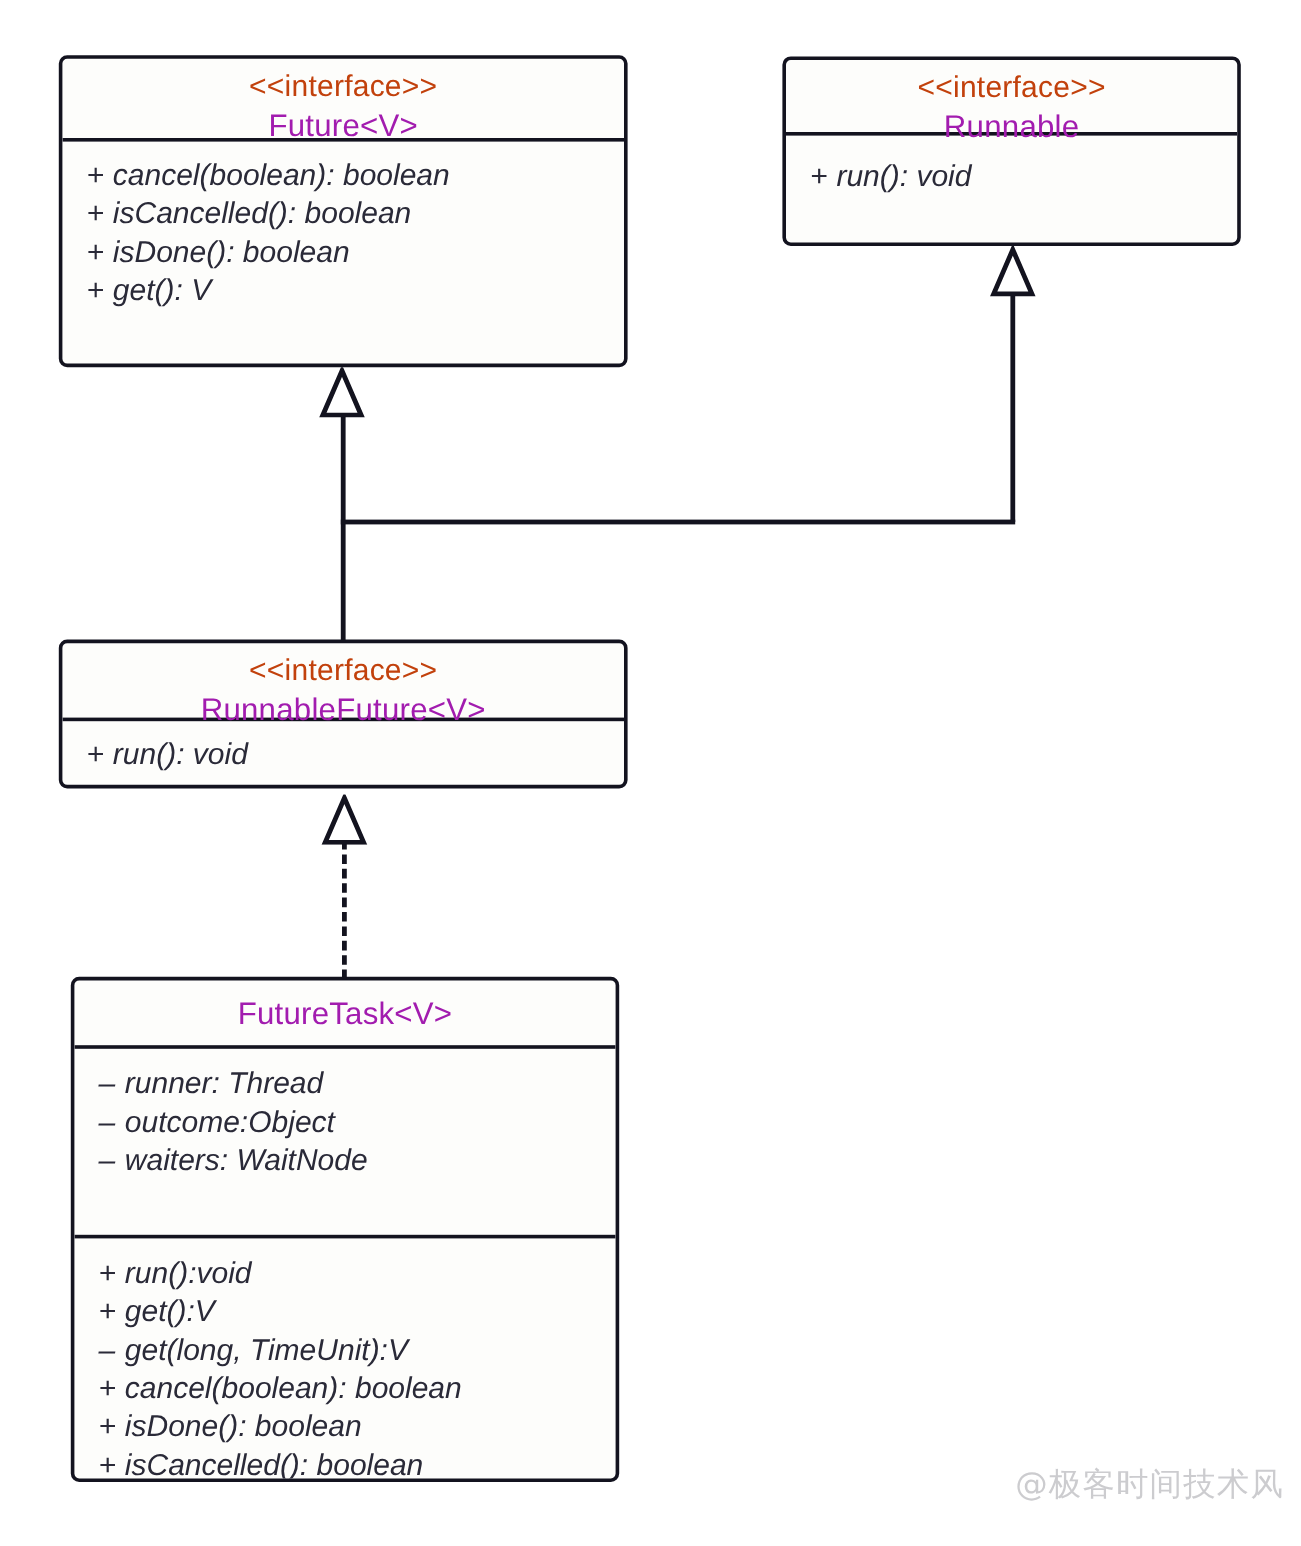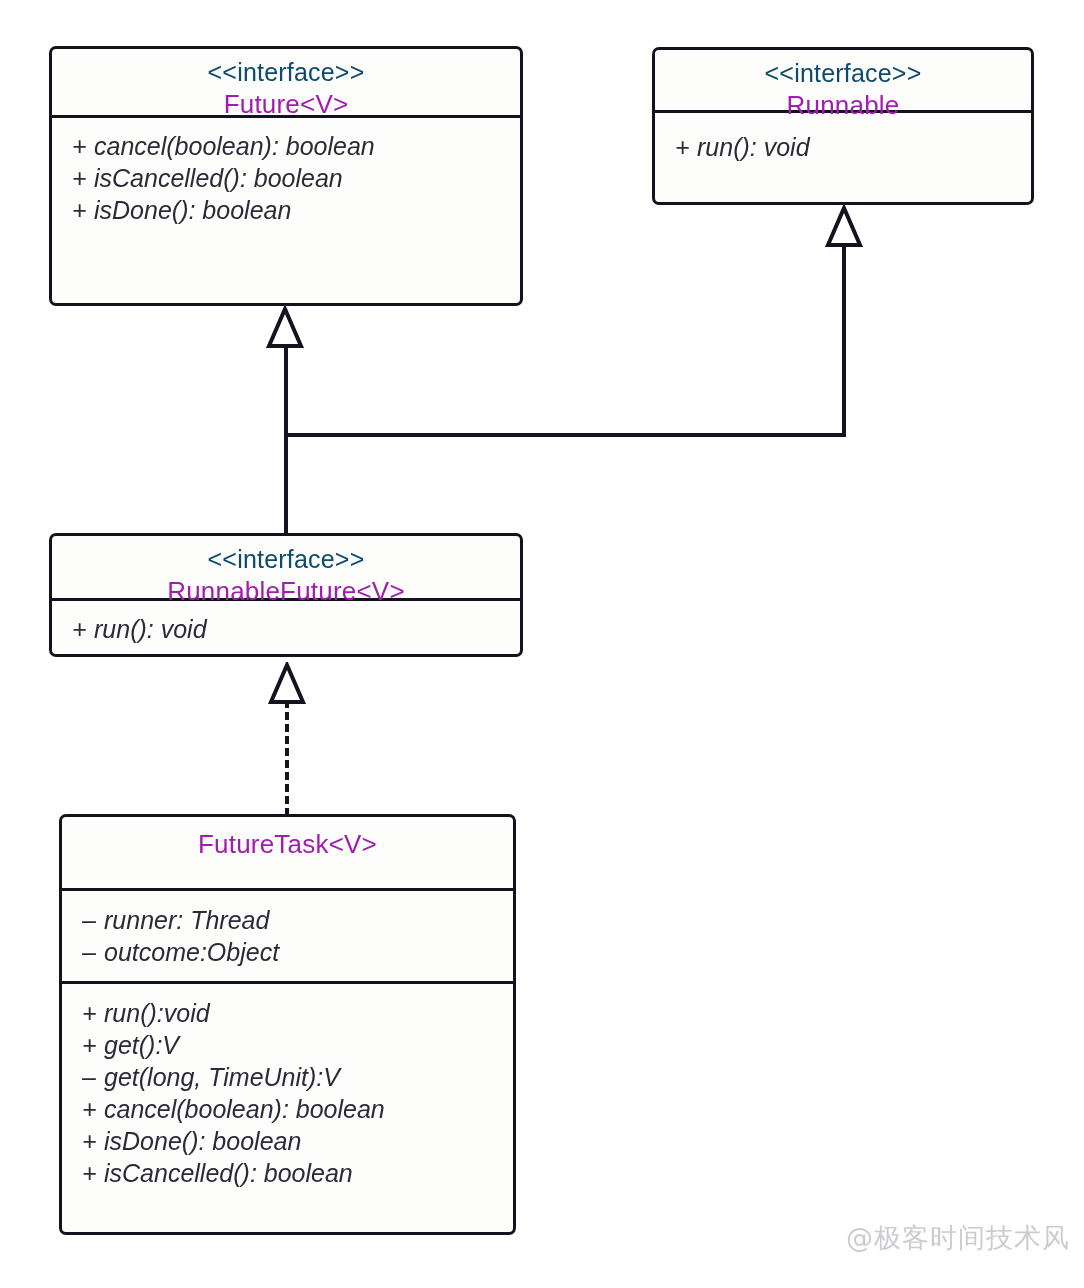--- a/index.html
+++ b/index.html
@@ -30,21 +30,21 @@
   .uml-header {
     box-sizing: border-box;
     border-bottom: 3px solid #13131f;
     text-align: center;
     padding: 8px 6px 10px 6px;
   }
   .stereotype {
     display: block;
     font-size: 25px;
     line-height: 31px;
-    color: #0c4a6e;
+    color: #c2410c;
     letter-spacing: 0.2px;
   }
   .classname {
     display: block;
     font-size: 26px;
     line-height: 33px;
     color: #a21caf;
     letter-spacing: 0.2px;
   }
   .uml-section {
@@ -107,20 +107,21 @@
 
   <div class="uml-box" style="left:49px; top:46px; width:474px; height:260px;">
     <div class="uml-header" style="height:69px;">
       <span class="stereotype">&lt;&lt;interface&gt;&gt;</span>
       <span class="classname">Future&lt;V&gt;</span>
     </div>
     <div class="uml-section">
       <span class="member"><span class="vis">+</span><span>cancel(boolean): boolean</span></span>
       <span class="member"><span class="vis">+</span><span>isCancelled(): boolean</span></span>
       <span class="member"><span class="vis">+</span><span>isDone(): boolean</span></span>
+      <span class="member"><span class="vis">+</span><span>get(): V</span></span>
     </div>
   </div>
 
   <div class="uml-box" style="left:652px; top:47px; width:382px; height:158px;">
     <div class="uml-header" style="height:63px;">
       <span class="stereotype">&lt;&lt;interface&gt;&gt;</span>
       <span class="classname">Runnable</span>
     </div>
     <div class="uml-section" style="padding-top:18px;">
       <span class="member"><span class="vis">+</span><span>run(): void</span></span>
@@ -131,28 +132,29 @@
     <div class="uml-header" style="height:65px;">
       <span class="stereotype">&lt;&lt;interface&gt;&gt;</span>
       <span class="classname">RunnableFuture&lt;V&gt;</span>
     </div>
     <div class="uml-section" style="padding-top:12px;">
       <span class="member"><span class="vis">+</span><span>run(): void</span></span>
     </div>
   </div>
 
   <div class="uml-box" style="left:59px; top:814px; width:457px; height:421px;">
-    <div class="uml-header" style="height:74px; padding-top:11px;">
+    <div class="uml-header" style="height:57px; padding-top:11px;">
       <span class="classname">FutureTask&lt;V&gt;</span>
     </div>
     <div class="uml-section" style="padding-top:13px; padding-bottom:13px;">
       <span class="member"><span class="vis">–</span><span>runner: Thread</span></span>
       <span class="member"><span class="vis">–</span><span>outcome:Object</span></span>
+      <span class="member"><span class="vis">–</span><span>waiters: WaitNode</span></span>
     </div>
-    <div class="uml-section" style="padding-top:13px;">
+    <div class="uml-section" style="padding-top:13px;margin-top:33px;">
       <span class="member"><span class="vis">+</span><span>run():void</span></span>
       <span class="member"><span class="vis">+</span><span>get():V</span></span>
       <span class="member"><span class="vis">–</span><span>get(long, TimeUnit):V</span></span>
       <span class="member"><span class="vis">+</span><span>cancel(boolean): boolean</span></span>
       <span class="member"><span class="vis">+</span><span>isDone(): boolean</span></span>
       <span class="member"><span class="vis">+</span><span>isCancelled(): boolean</span></span>
     </div>
   </div>
 
   <div class="edge edge-v" style="left:284px; top:345px; height:190px;"></div>

